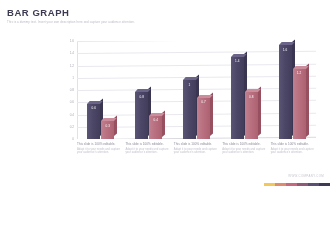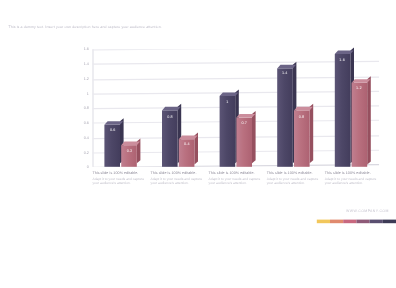--- a/index.html
+++ b/index.html
@@ -121,20 +121,21 @@
     position:absolute;right:0;bottom:0;height:3px;
     display:flex;width:66px;
   }
   .strip span{flex:1 1 0;height:100%;}
 </style>
 </head>
 <body>
 
 <div class="slide">
 
+  <div class="title">BAR GRAPH</div>
   <div class="subtitle">This is a dummy text. Insert your own description here and capture your audience attention.</div>
 
   <div class="chart">
     <div class="yaxis">
         <div class="ytick" style="top: 0px;">1.6</div>
         <div class="ytick" style="top: 12.25px;">1.4</div>
         <div class="ytick" style="top: 24.5px;">1.2</div>
         <div class="ytick" style="top: 36.75px;">1</div>
         <div class="ytick" style="top: 49px;">0.8</div>
         <div class="ytick" style="top: 61.25px;">0.6</div>

